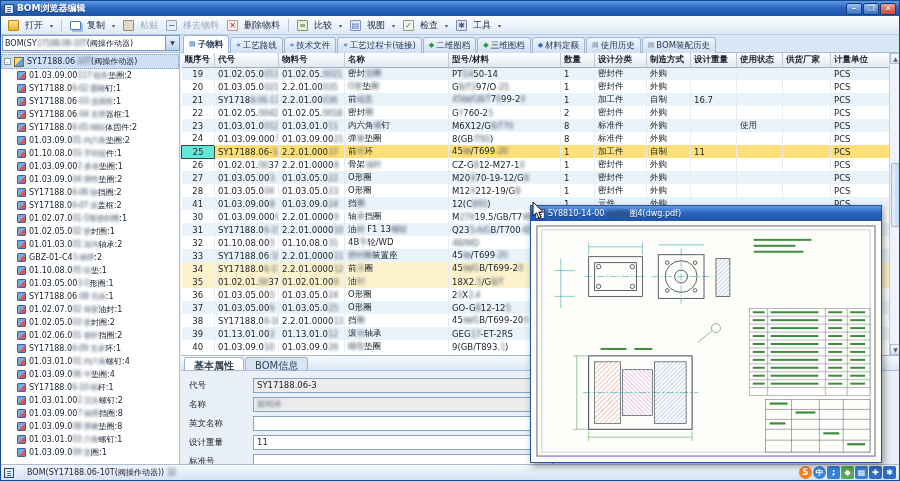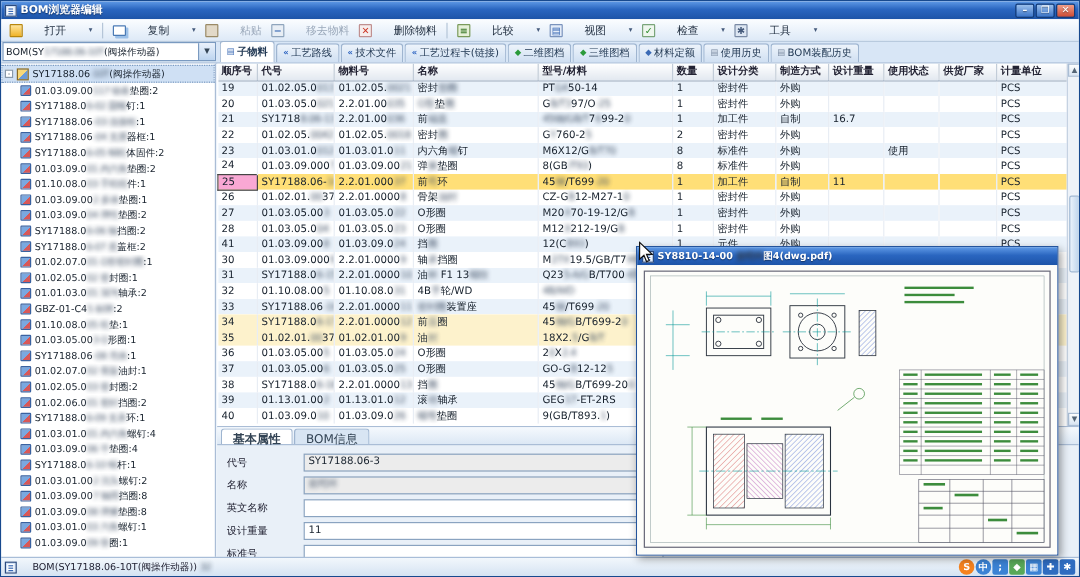--- a/index.html
+++ b/index.html
@@ -14,21 +14,21 @@
   .doc-ic{width:10px;height:10px;background:#fff;border:1px solid #2a4a80;box-shadow:inset 0 0 0 1px #cfe0f5;position:relative}
   .doc-ic::after{content:"";position:absolute;left:2px;top:2px;right:2px;height:1px;background:#3a6ab5;box-shadow:0 2px 0 #3a6ab5,0 4px 0 #3a6ab5}
   #win-buttons{margin-left:auto;display:flex;gap:1px}
   .wbtn{width:16px;height:12px;border:1px solid #143c78;border-radius:2px;background:linear-gradient(#9cc0ec,#3a74c8);
     color:#fff;font-size:8px;line-height:10px;text-align:center;font-weight:bold}
   .wbtn.close{background:linear-gradient(#f0a08a,#cc4a33)}
 
   
   #toolbar{position:absolute;top:15px;left:0;right:0;height:19px;display:flex;align-items:center;
     background:linear-gradient(#fbfdff,#dde9f7);border-bottom:1px solid #b8cade;padding:0 3px;color:#1c2a3c}
-  .tbtn{display:flex;align-items:center;gap:18px;padding:1px 4px;height:16px;border-radius:2px;white-space:nowrap}
+  .tbtn{display:flex;align-items:center;gap:6px;padding:1px 4px;height:16px;border-radius:2px;white-space:nowrap}
   .tbtn.disabled{color:#9aa8ba}
   .tlbl{font-size:9px}
   .caret{font-size:6px;color:#44597a;margin-left:1px}
   .sep{width:1px;height:13px;background:#b5c5d8;margin:0 4px;flex:0 0 1px}
   .ic{width:11px;height:11px;display:inline-block;border-radius:1px;position:relative;flex:0 0 11px;text-align:center;line-height:10px;font-size:8px}
   .ic-open{background:linear-gradient(#ffe49a,#f0b429);border:1px solid #b8860b}
   .ic-copy{background:#fff;border:1px solid #4a7ab5;box-shadow:2px 2px 0 #9cc0e8;width:9px;height:9px;flex-basis:11px}
   .ic-paste{background:#e2d9c8;border:1px solid #9a8a66}
   .ic-remove{background:#e8eef5;border:1px solid #8fa5bd;color:#3a6ab5;font-weight:bold}
   .ic-remove::after{content:"−"}
@@ -38,21 +38,21 @@
   .ic-compare::after{content:"≡"}
   .ic-view{background:#e4ecf8;border:1px solid #7a93bd;color:#3a6ab5}
   .ic-view::after{content:"▤"}
   .ic-check{background:#eef6ee;border:1px solid #7aa57a;color:#2a8a2a}
   .ic-check::after{content:"✓"}
   .ic-tools{background:#dde6f2;border:1px solid #7a8aa5;color:#44597a}
   .ic-tools::after{content:"✱"}
 
   
   #row2{position:absolute;top:34px;left:0;right:0;height:18px;background:#d8e6f6;border-bottom:1px solid #aabdd6;
-    display:flex;align-items:flex-end}
+    display:flex;}
   #bom-combo{width:178px;height:16px;margin:0 0 1px 1px;background:#fff;border:1px solid #7a9ac0;display:flex;align-items:center;align-self:center}
   #bom-combo .val{flex:1;padding:0 2px;overflow:hidden;white-space:nowrap;font-size:8px}
   #bom-combo .dd{width:14px;height:100%;background:linear-gradient(#eaf2fc,#bcd4ef);border-left:1px solid #7a9ac0;
     text-align:center;font-size:6px;line-height:14px;color:#345}
   #tabs{display:flex;align-items:flex-end;margin-left:3px;gap:1px;height:18px;overflow:hidden}
   .tab{display:flex;align-items:center;gap:2px;padding:1px 5px;height:16px;white-space:nowrap;color:#233a55;
     background:linear-gradient(#eef4fb,#cfdff2);border:1px solid #9fb5d0;border-bottom:none;border-radius:3px 3px 0 0;font-size:8.5px}
   .tab.active{background:#fff;font-weight:bold;height:18px}
   .tic{font-size:7px;line-height:7px}
   .tic-materials{color:#3a6ab5}.tic-route{color:#2a62c0;font-weight:bold}.tic-diamond-green{color:#2a9a3a}
@@ -69,22 +69,22 @@
 
   
   #grid{position:absolute;left:180px;top:52px;width:708px;height:302px;background:#fff;overflow:hidden}
   #grid table{border-collapse:collapse;table-layout:fixed;width:708px;font-size:8.5px}
   #grid th{height:14px;background:linear-gradient(#ffffff,#e2e8f0);border-right:1px solid #c2ccd8;border-bottom:1px solid #9fb0c4;
     font-weight:bold;color:#223;overflow:hidden;white-space:nowrap;padding:0 3px;text-align:left}
   #grid td{height:13px;padding:0 3px;border-right:1px solid #e8edf4;overflow:hidden;white-space:nowrap}
   #grid tr.alt{background:#eaf2fa}
   #grid tr.hl{background:#fdf2cc}
   #grid tr.sel{background:#ffdf77}
-  #grid td.seq{text-align:left}
-  #grid td.focus{border:1px solid #444;background:#f9a8d4}
+  #grid td.seq{text-align:center}
+  #grid td.focus{border:1px solid #444;background:#5eead4}
   #vscroll{position:absolute;left:888px;top:52px;width:12px;height:302px;background:#eef3f9;border-left:1px solid #c5d2e2}
   .sb-btn{height:11px;background:linear-gradient(#fdfefe,#d8e4f2);border:1px solid #aabdd4;font-size:6px;text-align:center;line-height:9px;color:#567}
   .sb-btn.down{position:absolute;bottom:0;left:0;right:0}
   .sb-thumb{position:absolute;left:1px;right:1px;top:110px;height:64px;background:linear-gradient(90deg,#eaf2fb,#bfd5ec);
     border:1px solid #9fb8d4;border-radius:2px}
 
   
   #detail{position:absolute;left:180px;top:354px;right:0;bottom:16px;background:#e9f0f8;border-top:1px solid #aabdd6}
   #detail-tabs{display:flex;gap:1px;height:15px;padding:1px 3px 0;background:linear-gradient(#f5f9fd,#dce8f5);border-bottom:1px solid #aabdd6}
   .dtab{padding:1px 9px;font-size:10px;border:1px solid #9fb5d0;border-bottom:none;border-radius:3px 3px 0 0;background:#d8e5f3;color:#345;white-space:nowrap}
@@ -98,21 +98,21 @@
   
   #statusbar{position:absolute;left:0;right:0;bottom:0;height:16px;background:linear-gradient(#f2f7fc,#d5e3f2);
     border-top:1px solid #a8bdd8;display:flex;align-items:center;gap:13px;padding:0 3px;font-size:8px;color:#223}
   .tray{margin-left:auto;display:flex;gap:1px;align-items:center}
   .tray-ic{width:13px;height:13px;border-radius:2px;color:#fff;font-size:8px;line-height:13px;text-align:center;font-weight:bold;overflow:hidden}
   .tray-ic.round{border-radius:50%}
 
   
   #preview{position:absolute;left:529px;top:204px;width:352px;height:258px;border:1px solid #24549c;background:#fff;
     box-shadow:2px 3px 7px rgba(0,0,0,.4);z-index:40}
-  #preview-title{height:15px;background:linear-gradient(#5f9ae6,#2a66c0 45%,#1d54a8);color:#fff;font-size:8px;font-weight:bold;
+  #preview-title{height:15px;background:linear-gradient(#5f9ae6,#2a66c0 45%,#1d54a8);color:#fff;font-size:8px;font-weight:normal;
     display:flex;align-items:center;gap:3px;padding:0 4px;text-shadow:0 1px 1px rgba(0,0,0,.45);white-space:nowrap;overflow:hidden}
   #preview-body{position:absolute;top:15px;left:0;right:0;bottom:0;background:#fdfdfb;overflow:hidden}
   #preview-body svg{display:block;width:100%;height:100%}
 
   #cursor{position:absolute;left:531px;top:200px;z-index:60;pointer-events:none}
 
   
   .rx{filter:blur(1.7px);opacity:.9;color:#3a4a60;letter-spacing:-.5px}
 </style>
 </head>

